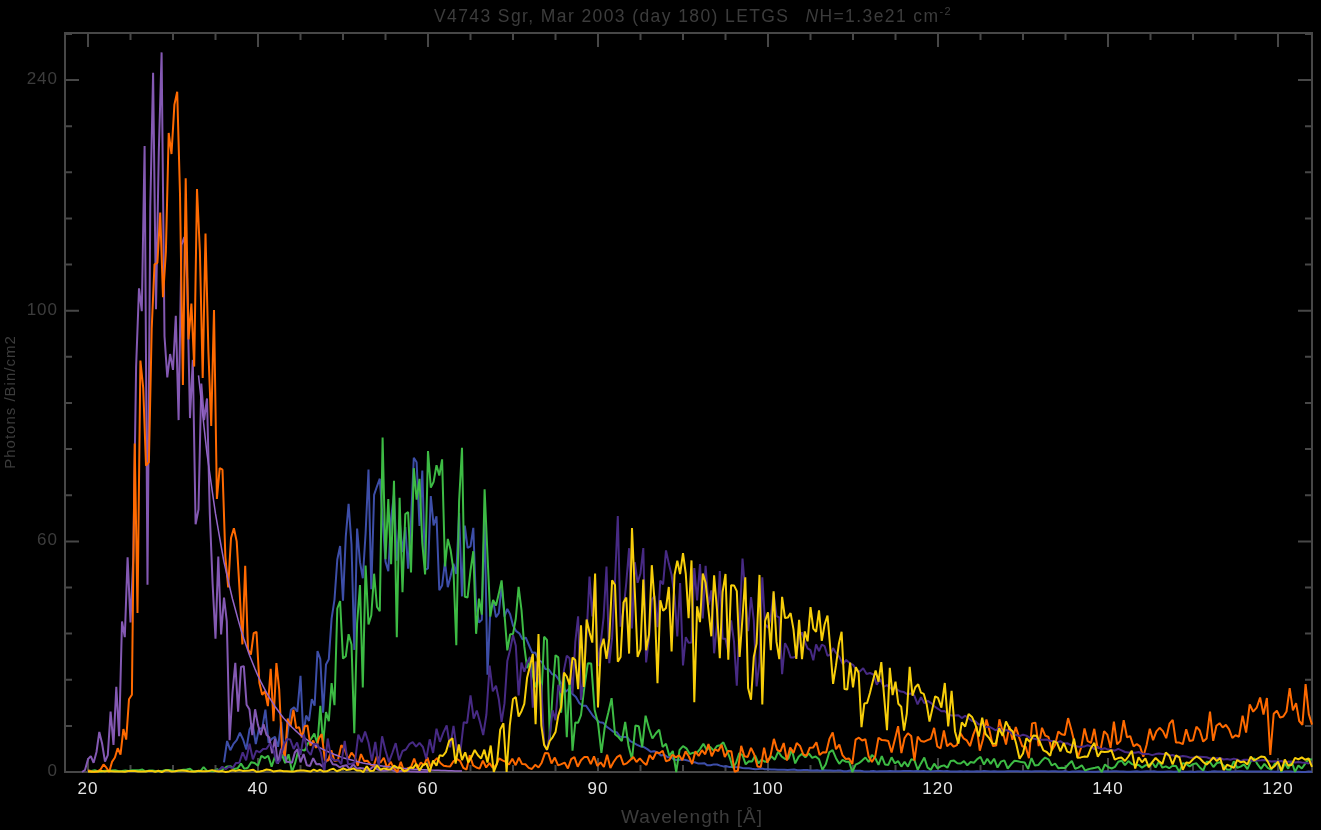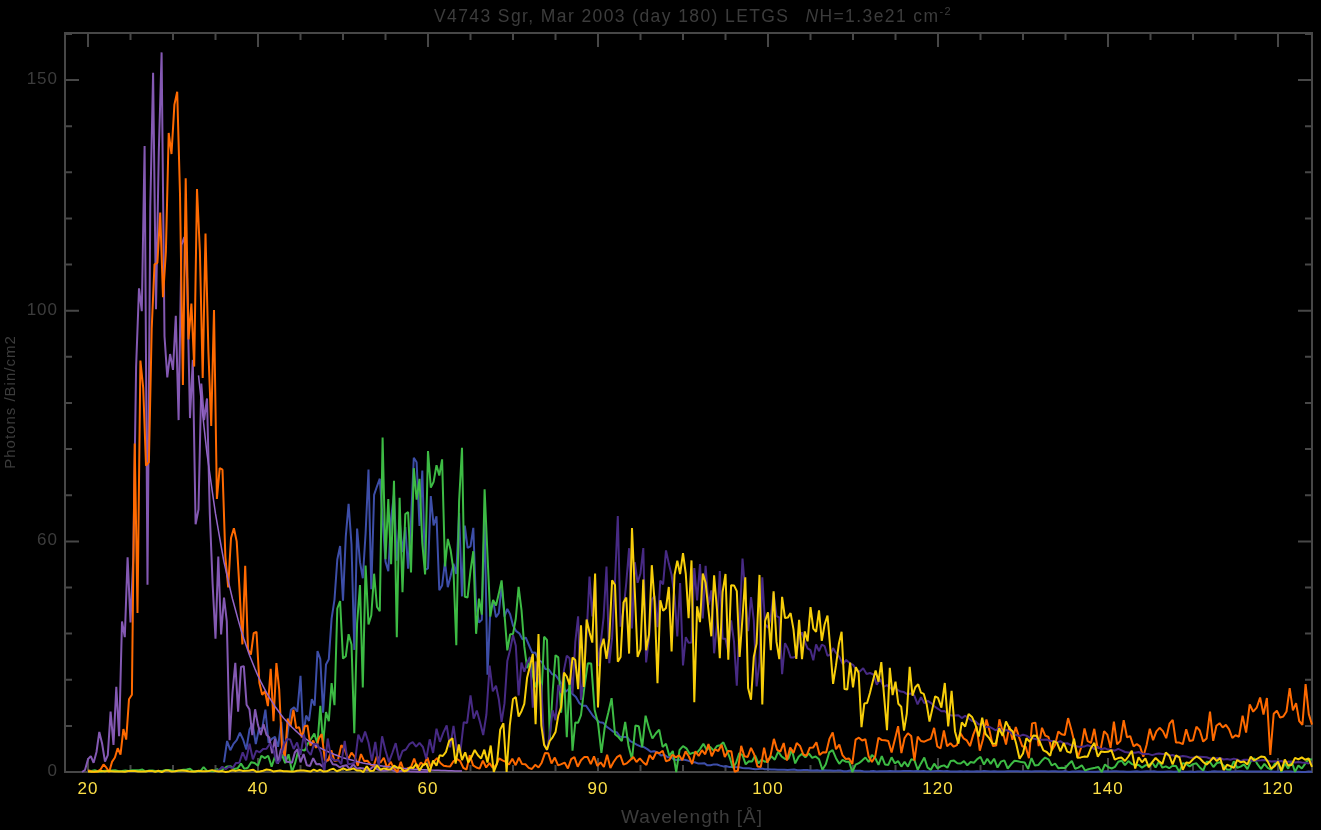--- a/index.html
+++ b/index.html
@@ -5,21 +5,21 @@
   html,body{margin:0;padding:0;background:#000;}
   .stage{position:relative;width:1321px;height:830px;background:#000;overflow:hidden;
          font-family:"Liberation Sans",sans-serif;border-radius:15px;}
   .stage svg{position:absolute;left:0;top:0;}
   .plot-text{position:absolute;color:#3c3c3c;white-space:nowrap;}
   .title{left:693px;top:16px;transform:translate(-50%,-50%);font-size:17.5px;letter-spacing:1.4px;}
   .title .nh{margin-left:16px;font-style:italic;}
   .title sup{font-size:11px;}
   .xlabel{left:692px;top:817px;transform:translate(-50%,-50%);font-size:19px;letter-spacing:1px;}
   .ylabel{left:9px;top:402px;transform:translate(-50%,-50%) rotate(-90deg);font-size:15px;letter-spacing:1px;}
-  .xtick{position:absolute;color:#fde047;font-size:17px;letter-spacing:1px;transform:translate(-50%,0);}
+  .xtick{position:absolute;color:#e5e5e5;font-size:17px;letter-spacing:1px;transform:translate(-50%,0);}
   .ytick{position:absolute;color:#3c3c3c;font-size:17px;letter-spacing:1px;text-align:right;width:56px;}
 </style>
 </head>
 <body>
 
 <div class="stage">
   <svg id="plot" width="1321" height="830">
       <rect x="65" y="33" width="1247" height="739" fill="none" stroke="#474747" stroke-width="2"></rect>
       <path d="M88.0 772V758M88.0 33V47M130.5 772V765M130.5 33V40M173.0 772V765M173.0 33V40M215.5 772V765M215.5 33V40M258.0 772V758M258.0 33V47M300.5 772V765M300.5 33V40M343.0 772V765M343.0 33V40M385.5 772V765M385.5 33V40M428.0 772V758M428.0 33V47M470.5 772V765M470.5 33V40M513.0 772V765M513.0 33V40M555.5 772V765M555.5 33V40M598.0 772V758M598.0 33V47M640.5 772V765M640.5 33V40M683.0 772V765M683.0 33V40M725.5 772V765M725.5 33V40M768.0 772V758M768.0 33V47M810.5 772V765M810.5 33V40M853.0 772V765M853.0 33V40M895.5 772V765M895.5 33V40M938.0 772V758M938.0 33V47M980.5 772V765M980.5 33V40M1023.0 772V765M1023.0 33V40M1065.5 772V765M1065.5 33V40M1108.0 772V758M1108.0 33V47M1150.5 772V765M1150.5 33V40M1193.0 772V765M1193.0 33V40M1235.5 772V765M1235.5 33V40M1278.0 772V758M1278.0 33V47M65 772.0H79M1312 772.0H1298M65 725.9H72M1312 725.9H1305M65 679.7H72M1312 679.7H1305M65 633.6H72M1312 633.6H1305M65 587.5H72M1312 587.5H1305M65 541.4H79M1312 541.4H1298M65 495.2H72M1312 495.2H1305M65 449.1H72M1312 449.1H1305M65 403.0H72M1312 403.0H1305M65 356.8H72M1312 356.8H1305M65 310.7H79M1312 310.7H1298M65 264.6H72M1312 264.6H1305M65 218.4H72M1312 218.4H1305M65 172.3H72M1312 172.3H1305M65 126.2H72M1312 126.2H1305M65 80.1H79M1312 80.1H1298M65 33.9H72M1312 33.9H1305" stroke="#474747" stroke-width="2" fill="none"></path>
       <path d="M224.0 762.3L227.1 741.0L230.3 750.2L233.5 743.9L236.7 740.2L239.9 732.7L243.1 739.5L246.3 749.5L249.5 729.5L252.6 723.7L255.8 744.1L259.0 728.5L262.2 728.4L265.4 709.6L268.6 743.0L271.8 738.8L275.0 736.9L278.1 746.8L281.3 721.8L284.5 759.3L287.7 732.6L290.9 709.8L294.1 707.3L297.3 711.7L300.5 675.8L303.3 735.1L306.1 715.6L309.0 720.9L311.8 699.1L314.6 705.7L317.5 651.1L320.3 659.2L323.1 712.7L326.0 664.5L328.8 659.2L331.6 618.6L334.5 599.6L337.3 559.5L340.1 546.0L343.0 600.6L345.8 536.4L348.6 503.9L351.5 544.5L354.3 649.9L357.1 528.6L360.0 562.2L362.8 578.3L365.6 533.3L368.5 469.5L371.3 589.2L374.1 494.9L377.0 486.3L379.8 478.7L382.6 518.3L385.5 561.6L388.3 571.1L391.1 518.4L394.0 494.0L396.8 560.8L399.6 519.9L402.5 552.2L405.3 527.1L408.1 568.8L411.0 521.5L413.8 457.7L416.6 462.2L419.5 525.9L422.3 470.6L425.1 569.9L428.0 568.4L430.8 496.0L433.6 525.4L436.5 516.3L439.3 590.3L442.1 585.6L445.0 561.6L447.8 587.2L450.6 576.0L453.5 563.8L456.3 573.9L459.1 513.0L462.0 596.4L464.8 525.6L467.6 547.9L470.5 546.4L473.3 527.9L476.1 605.7L479.0 622.6L481.8 619.8L484.6 517.7L487.5 674.7L490.3 610.8L493.1 600.7L496.0 617.1L498.8 613.1L501.6 585.3L504.5 616.7L507.3 608.9L510.1 614.2L513.0 625.4L516.2 631.2L519.3 633.3L522.5 639.3L525.7 637.5L528.9 645.0L532.1 652.7L535.3 652.6L538.5 660.0L541.9 662.0L545.3 669.1L548.7 669.2L552.1 674.3L555.5 675.0L558.9 679.8L562.3 685.3L565.7 691.8L569.1 688.8L572.5 693.9L575.9 696.9L579.3 703.1L582.7 705.7L586.1 705.7L589.5 710.7L592.9 715.8L596.3 719.3L599.7 722.3L603.1 722.7L606.5 726.6L609.9 729.0L613.3 731.8L616.7 732.2L620.1 736.8L623.5 737.0L626.9 736.9L630.3 741.2L633.7 742.9L637.1 744.9L640.5 746.4L643.9 747.1L647.3 749.1L650.7 751.7L654.1 751.3L657.5 752.2L660.9 755.5L664.3 754.7L667.7 757.2L671.1 757.3L674.5 760.0L677.9 759.9L681.3 759.7L684.7 759.7L688.1 760.6L691.5 761.9L694.7 762.3L697.9 763.4L701.0 763.4L704.2 763.2L707.4 765.3L710.6 765.3L713.8 764.4L717.0 764.5L720.2 765.6L723.4 766.4L726.5 766.2L729.7 767.1L732.9 766.8L736.1 767.2L739.3 767.3L742.5 767.9L745.7 768.2L748.9 768.2L752.0 768.7L755.2 769.2L758.4 769.1L761.6 768.5L764.8 769.2L768.0 769.3L771.2 769.6L774.5 769.6L777.8 769.7L781.1 769.7L784.3 769.7L787.6 770.1L790.9 769.7L794.1 769.5L797.4 770.3L800.7 770.2L803.9 770.1L807.2 770.1L810.5 770.5L813.8 770.6L817.1 770.3L820.4 770.7L823.7 770.3L827.0 770.5L830.3 770.5L833.6 770.7L836.9 770.6L840.2 770.4L843.5 771.3L846.8 771.2L850.1 770.6L853.5 770.7L856.8 770.8L860.1 770.8L863.4 771.2L866.7 771.4L870.0 771.3L873.3 771.1L876.7 771.4L880.0 771.3L883.4 771.3L886.7 771.3L890.1 771.0L893.4 771.3L896.8 771.3L900.1 771.2L903.5 770.9L906.8 771.1L910.2 771.0L913.5 771.3L916.9 770.9L920.2 771.2L923.6 771.1L926.9 771.6L930.3 771.3L933.6 771.3L937.0 771.1L940.3 770.9L943.7 771.2L947.0 771.1L950.3 771.4L953.7 771.4L957.0 771.4L960.4 771.2L963.7 771.5L967.1 771.2L970.4 771.5L973.8 771.4L977.1 771.2L980.5 771.5L983.9 771.1L987.3 771.2L990.7 771.5L994.1 771.3L997.5 771.4L1000.9 771.4L1004.3 771.4L1007.7 771.2L1011.1 771.3L1014.5 771.3L1017.9 771.2L1021.3 771.4L1024.7 771.2L1028.1 771.2L1031.5 771.5L1034.9 771.3L1038.3 771.2L1041.7 771.2L1045.1 771.2L1048.5 771.4L1051.9 771.2L1055.3 771.2L1058.7 771.6L1062.1 771.5L1065.5 771.1L1068.9 771.9L1072.3 771.5L1075.7 771.5L1079.1 771.2L1082.5 771.6L1085.9 771.4L1089.3 771.6L1092.7 771.7L1096.1 771.8L1099.5 771.6L1102.9 771.5L1106.3 771.3L1109.7 771.6L1113.1 771.2L1116.5 771.3L1119.9 771.5L1123.3 771.5L1126.7 771.7L1130.1 771.7L1133.5 771.5L1136.9 771.3L1140.3 771.7L1143.7 771.4L1147.1 771.3L1150.5 771.5L1153.9 771.2L1157.2 771.7L1160.6 771.8L1164.0 771.7L1167.3 771.6L1170.7 771.5L1174.0 771.7L1177.4 771.6L1180.8 771.5L1184.1 771.7L1187.5 771.8L1190.9 771.6L1194.2 772.0L1197.6 771.4L1201.0 771.6L1204.3 771.6L1207.7 771.9L1211.1 771.6L1214.4 771.3L1217.8 771.4L1221.2 771.4L1224.5 771.7L1227.9 771.4L1231.2 771.4L1234.6 771.5L1238.0 771.3L1241.3 771.3L1244.7 771.5L1248.1 771.6L1251.4 771.5L1254.8 771.4L1258.2 771.4L1261.5 771.5L1264.9 771.4L1268.3 771.5L1271.6 771.5L1275.0 771.8L1278.4 771.5L1281.7 772.0L1285.1 771.4L1288.4 771.4L1291.8 771.6L1295.2 771.7L1298.5 771.8L1301.9 771.9L1305.3 771.9L1308.6 771.5L1312.0 771.7" fill="none" stroke="#3d4ea8" stroke-width="2" stroke-linejoin="bevel"></path>
@@ -38,15 +38,15 @@
       <div class="xtick" style="left: 257.958px; top: 779px;">40</div>
       <div class="xtick" style="left: 427.965px; top: 779px;">60</div>
       <div class="xtick" style="left: 597.971px; top: 779px;">90</div>
       <div class="xtick" style="left: 767.978px; top: 779px;">100</div>
       <div class="xtick" style="left: 937.985px; top: 779px;">120</div>
       <div class="xtick" style="left: 1107.99px; top: 779px; text-align: right;">140</div>
       <div class="xtick" style="left: 1278px; top: 779px;">120</div>
       <div class="ytick" style="left: 2px; top: 761px;">0</div>
       <div class="ytick" style="left: 2px; top: 530.351px;">60</div>
       <div class="ytick" style="left: 2px; top: 299.702px;">100</div>
-      <div class="ytick" style="left: 2px; top: 69.0524px;">150</div>
+      <div class="ytick" style="left: 2px; top: 69.0524px;">240</div>
     </div>
 </div>
 
 </body></html>

